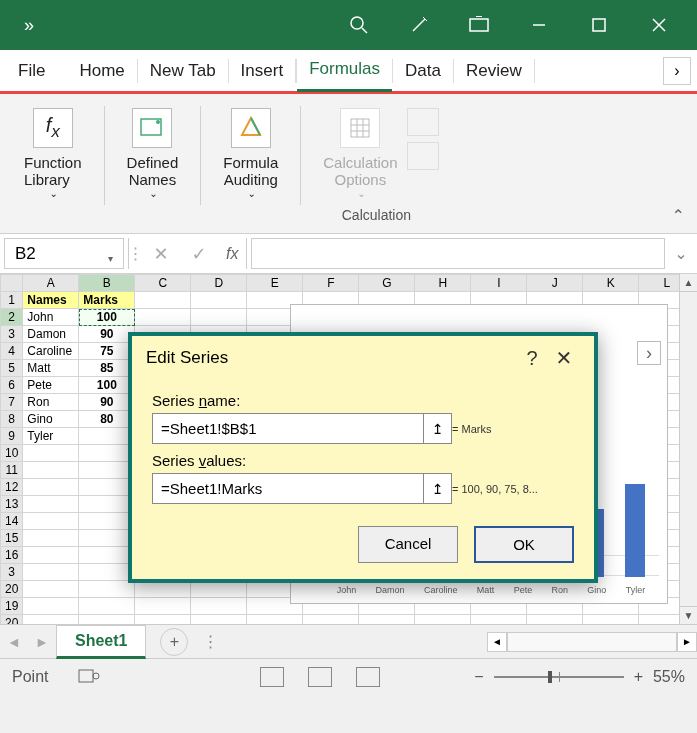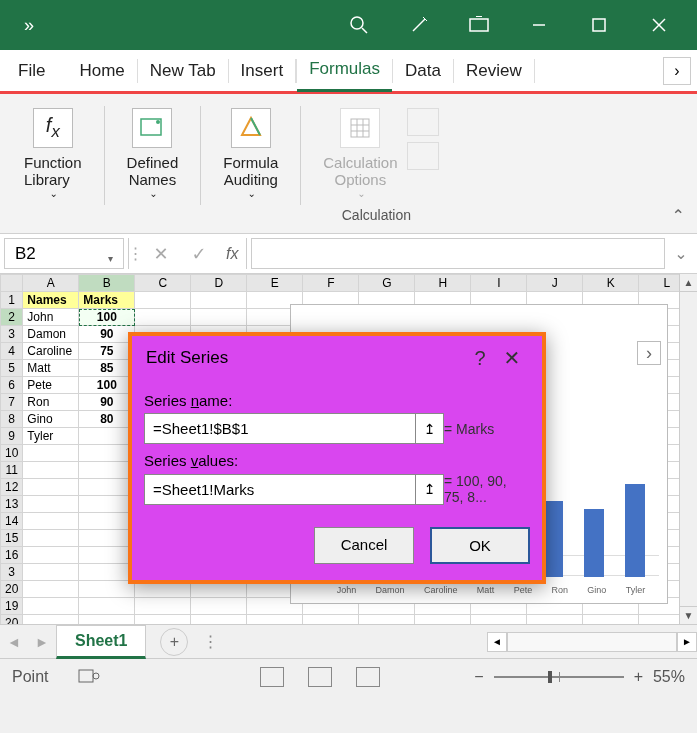--- a/index.html
+++ b/index.html
@@ -52,32 +52,32 @@
 .grid th.active-col { background: #c0dcc0; }
 .grid th.active-row { background: #c0dcc0; }
 .grid td.active { outline: 1px dashed #217346; outline-offset: -1px; background: #f3fff3; }
 .scroll-v { position: absolute; right: 0; top: 0; width: 18px; bottom: 0; background: #f0f0f0; border-left: 1px solid #ccc; }
 .scroll-v .arrow { height: 18px; display: flex; align-items: center; justify-content: center; font-size: 10px; color: #555; border-bottom: 1px solid #ccc; }
 .scroll-v .arrow.dn { border-top: 1px solid #ccc; border-bottom: none; position: absolute; bottom: 0; width: 100%; }
 
 .chart-box { position: absolute; left: 290px; top: 30px; width: 378px; height: 300px; background: #fff; border: 1px solid #bbb; }
 .chart-overflow { position: absolute; right: 6px; top: 36px; width: 24px; height: 24px; border: 1px solid #bbb; background: #fff; display: flex; align-items: center; justify-content: center; font-size: 18px; color: #666; }
 
-.dialog-overlay { position: absolute; left: 128px; top: 332px; width: 418px; background: #d946ef; border: 4px solid #f97316; z-index: 10; box-shadow: 0 4px 20px rgba(0,0,0,0.4); }
+.dialog-overlay { position: absolute; left: 128px; top: 332px; width: 470px; background: #fef9c3; border: 4px solid #0f766e; z-index: 10; box-shadow: 0 4px 20px rgba(0,0,0,0.4); }
 .dlg-title { display: flex; align-items: center; padding: 10px 14px; font-size: 17px; }
 .dlg-title .spacer { flex: 1; }
 .dlg-title .help, .dlg-title .close { width: 32px; text-align: center; font-size: 20px; color: #333; }
-.dlg-body { padding: 4px 12px 16px; }
+.dlg-body { padding: 4px 20px 16px; }
 .dlg-label { font-size: 15px; margin: 8px 0 4px; }
 .dlg-label u { text-decoration: underline; }
 .dlg-input-row { display: flex; align-items: center; }
 .dlg-input-wrap { display: flex; border: 1px solid #888; background: #fff; flex: 0 0 300px; }
 .dlg-input-wrap input { border: none; padding: 6px 8px; font-size: 15px; flex: 1; outline: none; }
 .dlg-range-btn { width: 28px; border-left: 1px solid #888; display: flex; align-items: center; justify-content: center; font-size: 14px; }
-.dlg-preview { font-size: 14px; color: #333; }
+.dlg-preview { font-size: 11px; color: #333; }
 .dlg-buttons { display: flex; gap: 16px; justify-content: flex-end; margin-top: 22px; }
 .dlg-btn { width: 100px; padding: 8px 0; text-align: center; border: 1px solid #888; background: #efefef; font-size: 15px; }
 .dlg-btn.primary { border: 2px solid #2b579a; }
 
 .sheet-tabs { background: #f0f0f0; border-top: 1px solid #ccc; height: 34px; display: flex; align-items: center; }
 .sheet-tabs .nav { width: 28px; text-align: center; color: #aaa; font-size: 14px; }
 .sheet-tabs .tab { padding: 6px 18px; background: #fff; border: 1px solid #ccc; border-bottom: 3px solid #217346; font-size: 16px; font-weight: bold; color: #217346; }
 .sheet-tabs .add { width: 28px; height: 28px; border: 1px solid #ccc; border-radius: 50%; margin-left: 14px; display: flex; align-items: center; justify-content: center; color: #666; }
 .sheet-tabs .hscroll { margin-left: auto; display: flex; align-items: center; }
 .sheet-tabs .hscroll .box { width: 20px; height: 20px; border: 1px solid #ccc; display: flex; align-items: center; justify-content: center; font-size: 10px; background: #fff; }

